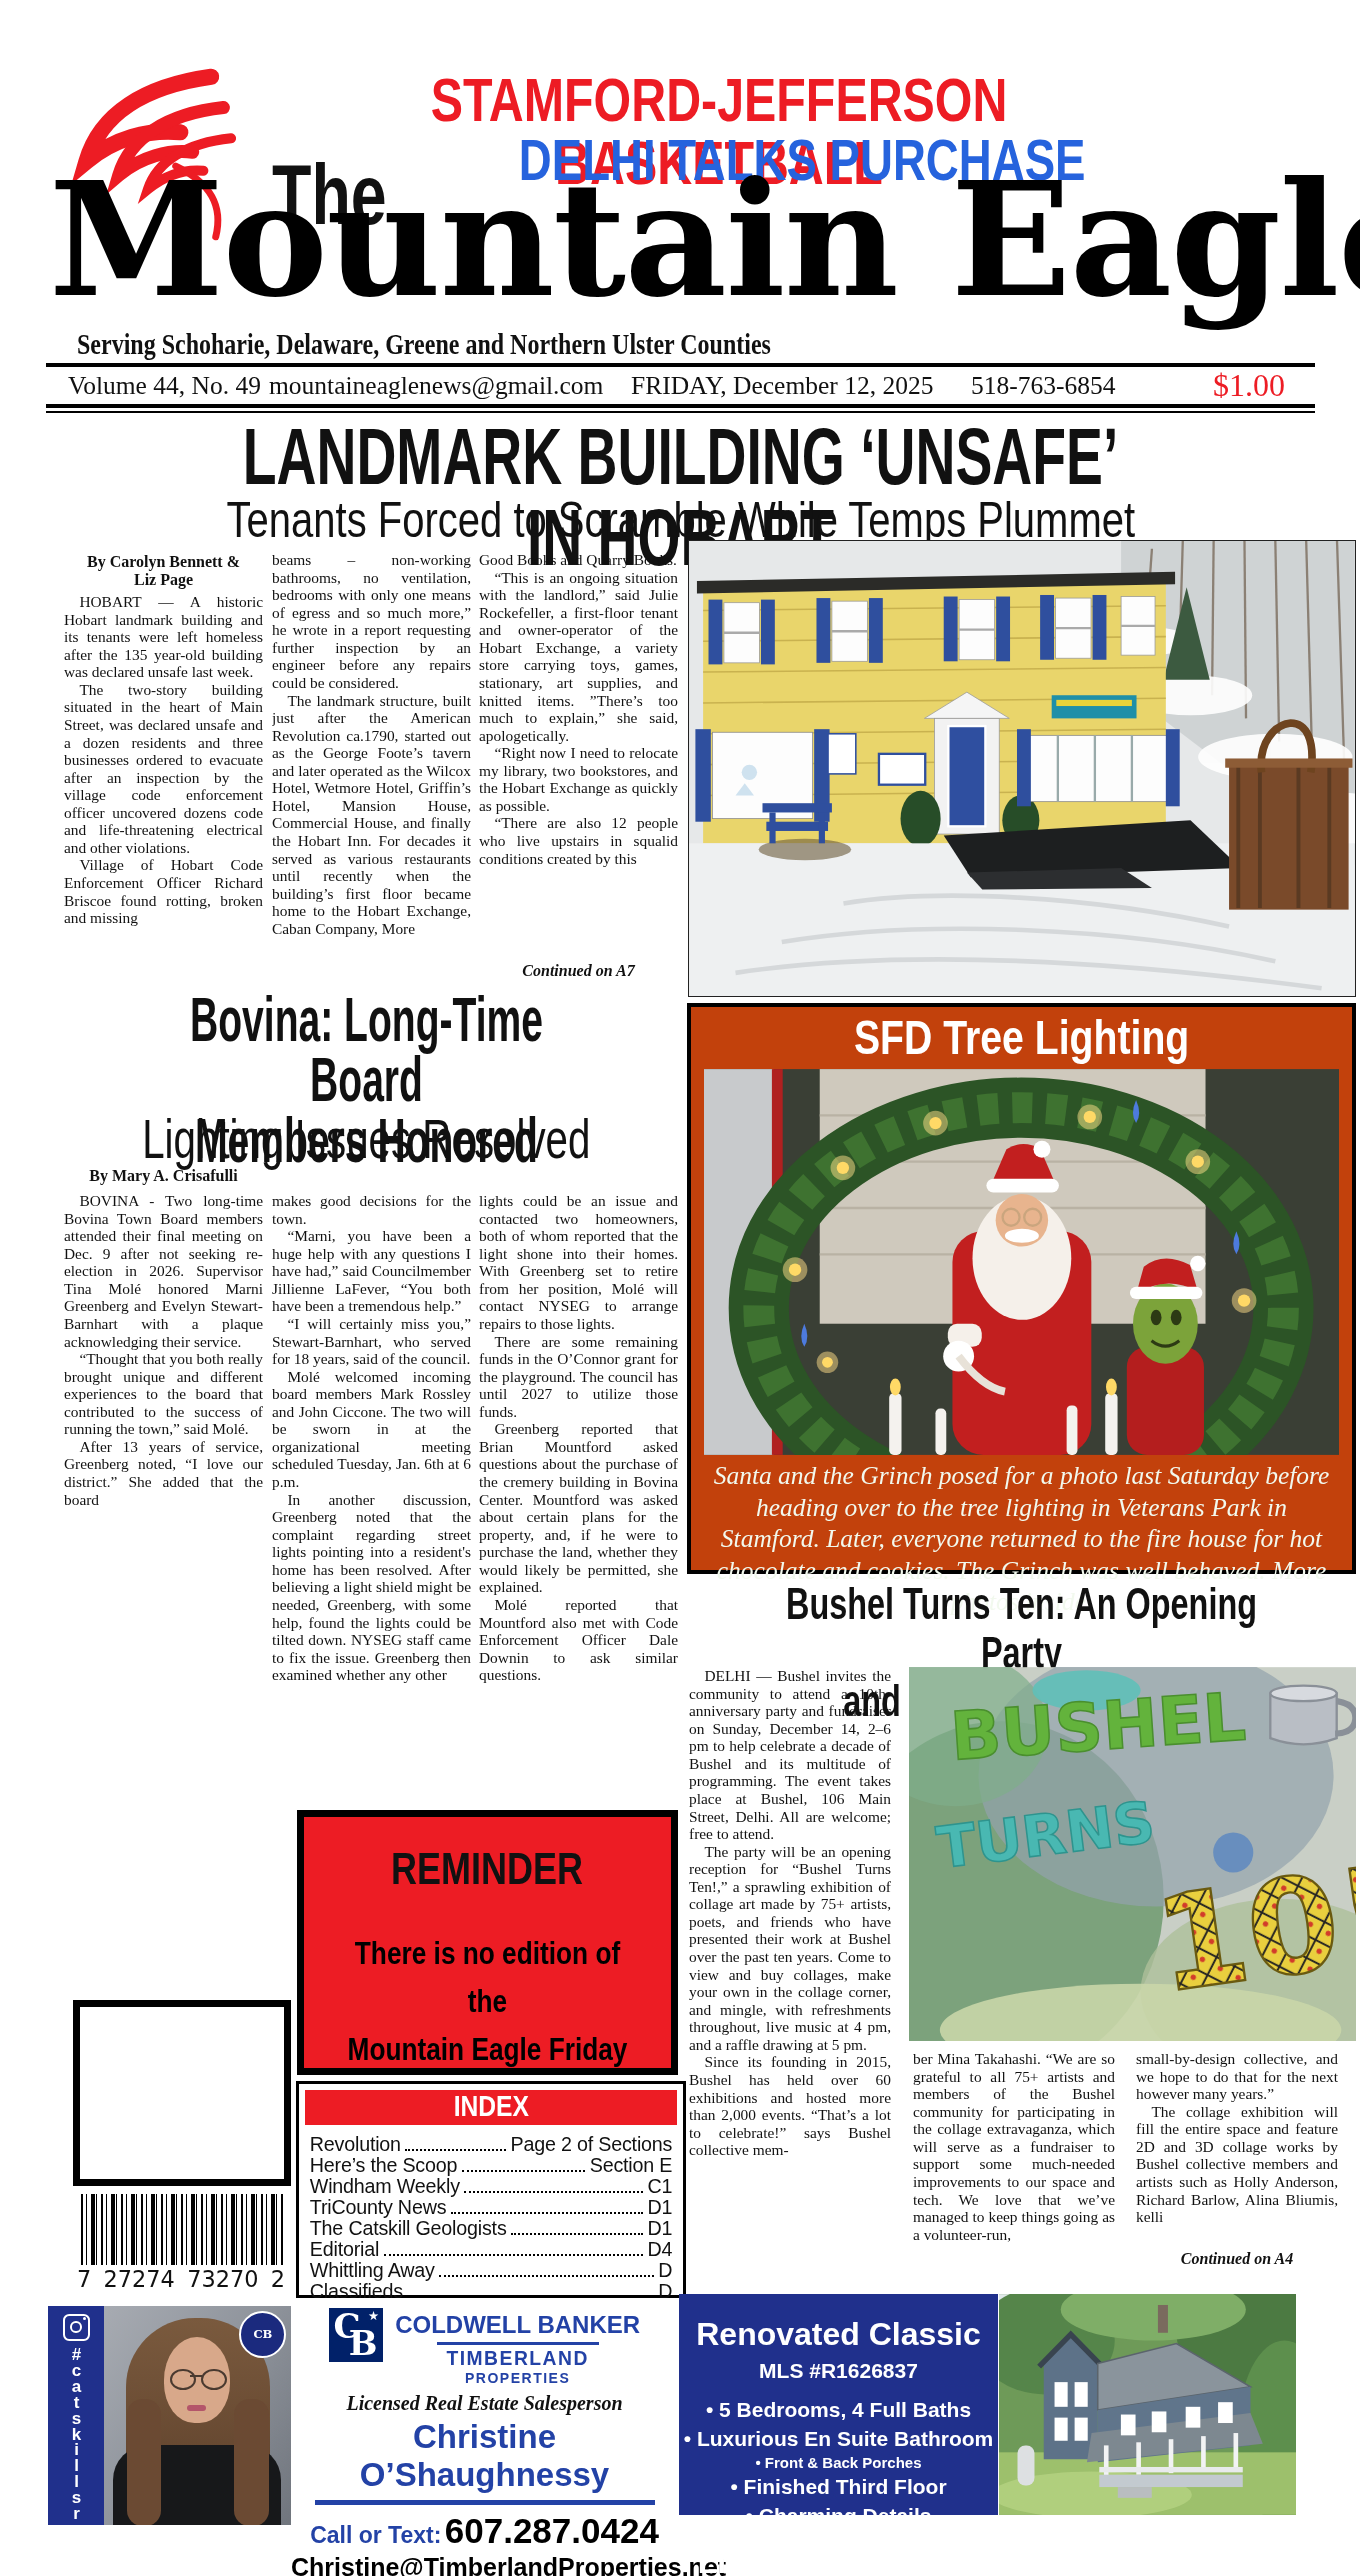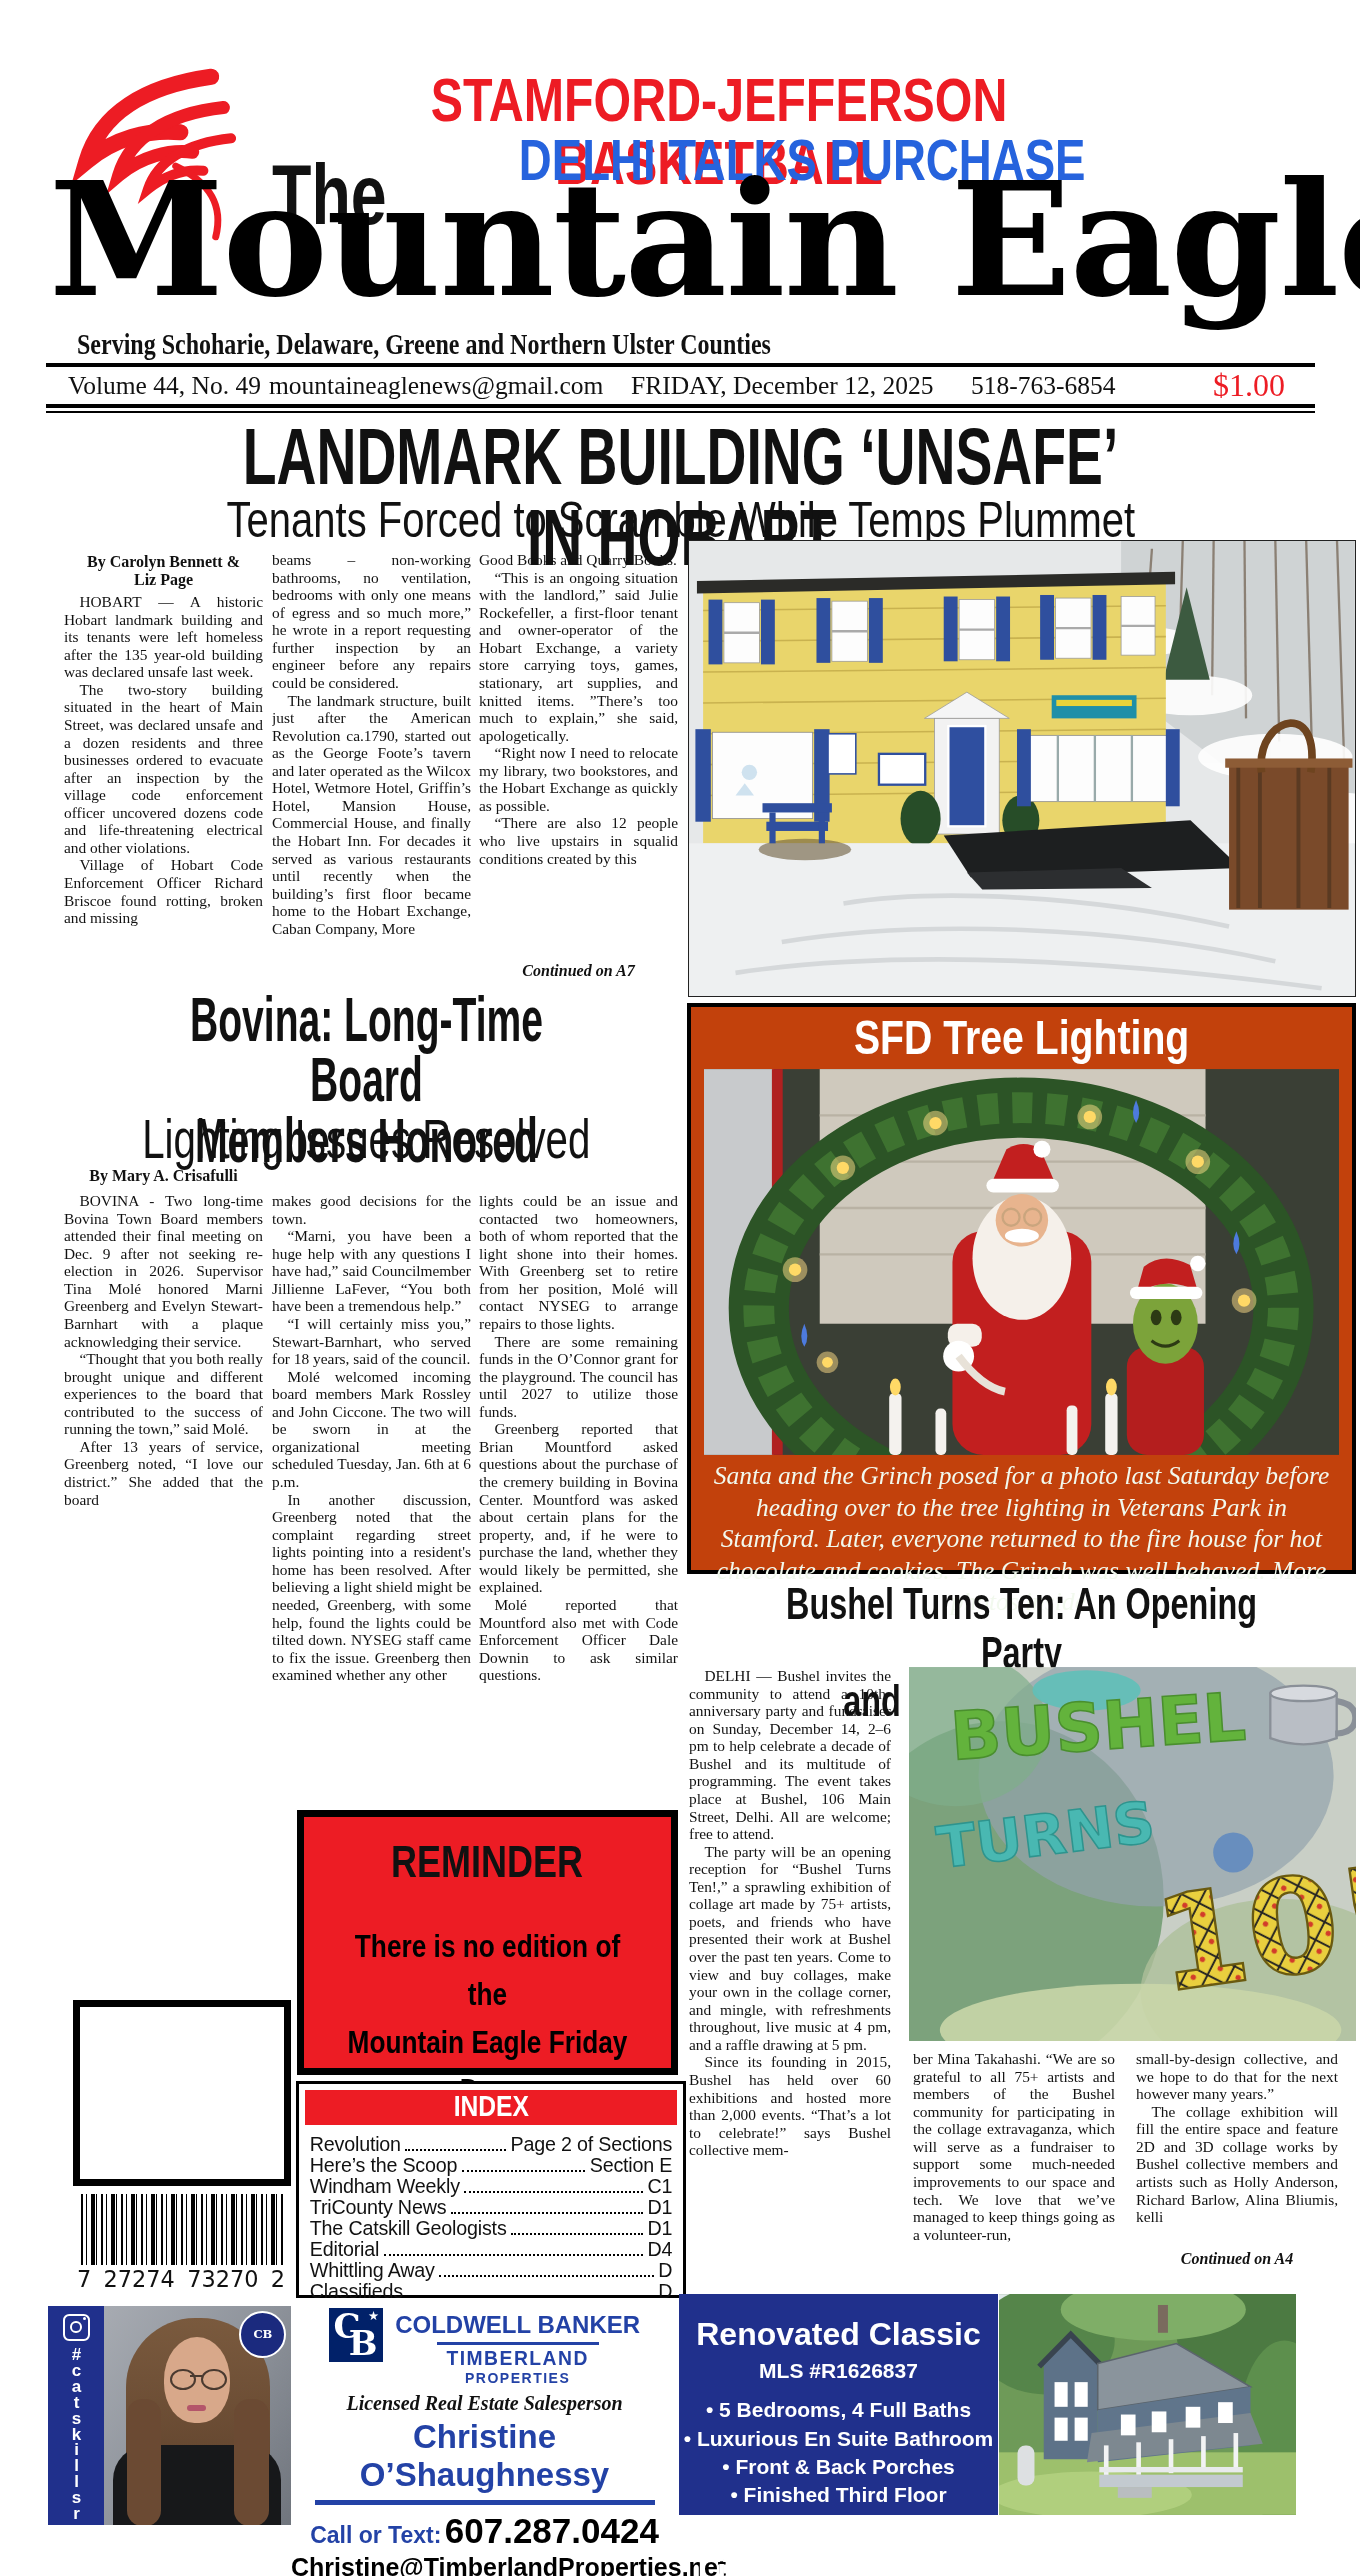--- a/index.html
+++ b/index.html
@@ -23,21 +23,21 @@
   .byl{position:absolute;width:199px;font-weight:700;font-size:16px;text-align:center;
        white-space:pre-line;line-height:1.12}
   .cont{position:absolute;width:199px;font-style:italic;font-size:16px;text-align:center;font-weight:600}
   .photo{position:absolute;border:0.8px solid #222;background:#ddd}
   .sfd{position:absolute;left:687px;top:1003px;width:669px;height:571px;background:#c2410c;
        border:4.6px solid #000;box-sizing:border-box;text-align:center}
   .sfd-title{margin-top:6.2px;color:#fff}
   .sfd-caption{margin:4.6px 20px 0 20px;color:#f2f9ee;font-style:italic;font-size:25.5px;line-height:1.24;text-align:center}
   .rem{position:absolute;left:297px;top:1810px;width:381px;height:265px;background:#ed1c24;
        border:7px solid #000;box-sizing:border-box;text-align:center}
-  .rem-title{margin-top:22px}
+  .rem-title{margin-top:29px}
   .rem-body{margin-top:37px;font-family:"Liberation Sans",sans-serif;font-weight:700;font-size:32px;
             line-height:1.5;transform:scaleX(.82);transform-origin:center top;white-space:pre-line;color:#000}
   .idx{position:absolute;left:296px;top:2081px;width:390px;height:217px;border:3.1px solid #000;
        box-sizing:border-box;background:#fff}
   .idx-bar{margin:6.2px;height:35px;background:#ed1c24;color:#fff;text-align:center}
   .idx-rows{padding:1.5px 10.8px 0 10.8px}
   .idx-row{display:flex;align-items:baseline;height:21px;font-family:"Liberation Sans",sans-serif;
            font-size:19.7px;letter-spacing:-0.2px}
   .idx-lead{flex:1;border-bottom:2.3px dotted #000;margin:0 4.6px 4.6px 4.6px}
   .bc-box{position:absolute;left:73px;top:2000px;width:218px;height:186px;border:7px solid #000;box-sizing:border-box}
@@ -472,21 +472,21 @@
     </div>
     <div style="font-size:25px;font-weight:700;color:#000;margin-top:1.5px">Christine@TimberlandProperties.net</div>
 
   </div>
 
   <div class="rad navy">
     <div style="font-size:32px;margin-top:18.5px">Renovated Classic</div>
     <div style="font-size:21px;margin-top:1.5px">MLS #R1626837</div>
     <div style="font-size:21px;margin-top:10.8px">• 5 Bedrooms, 4 Full Baths</div>
     <div style="font-size:21px">• Luxurious En Suite Bathroom</div>
-    <div style="font-size:21px">• Front &amp; Back Porches</div>
+    <div style="font-size:15px">• Front &amp; Back Porches</div>
     <div style="font-size:21px">• Finished Third Floor</div>
     <div style="font-size:21px">• Charming Details</div>
     <div style="margin-top:9.3px">
       <span style="font-size:32px">List Price</span>
       <span style="font-size:20px;vertical-align:10.8px">$</span><span style="font-size:34px">625,000</span>
     </div>
   </div>
 
   <svg class="abs" style="left:999px;top:2294px" width="297" height="221" viewBox="0 0 385 286">
     <rect width="385" height="286" fill="#6e9a58"></rect>

